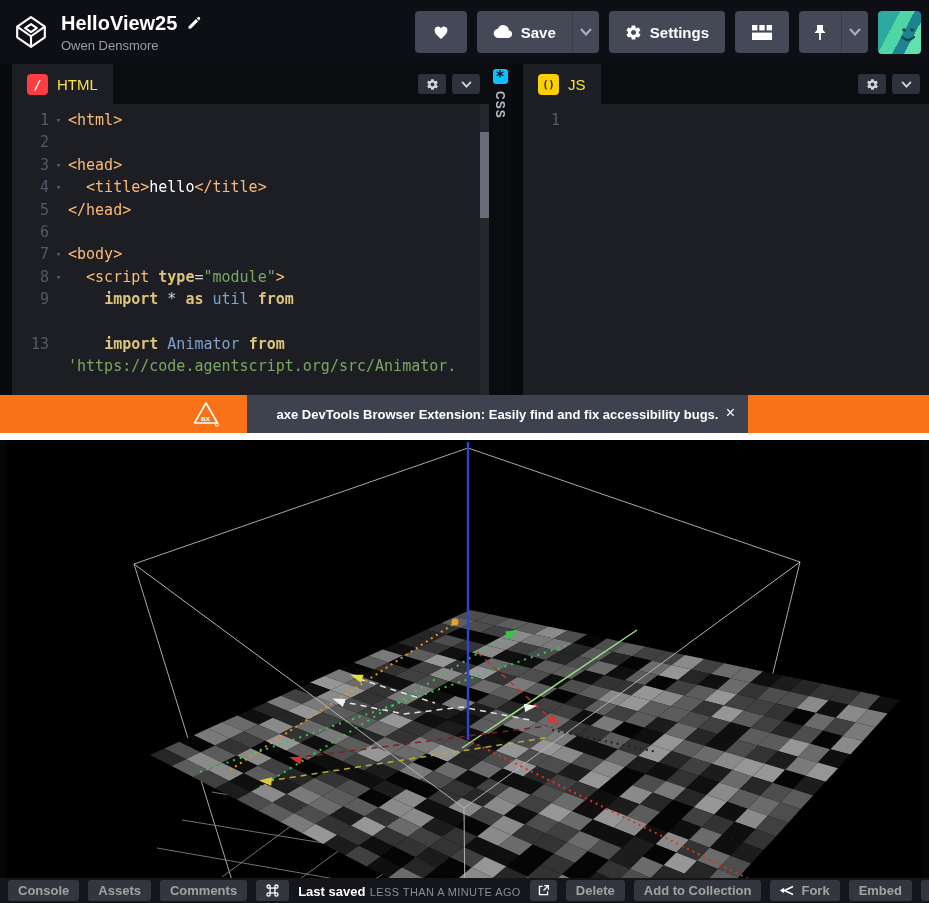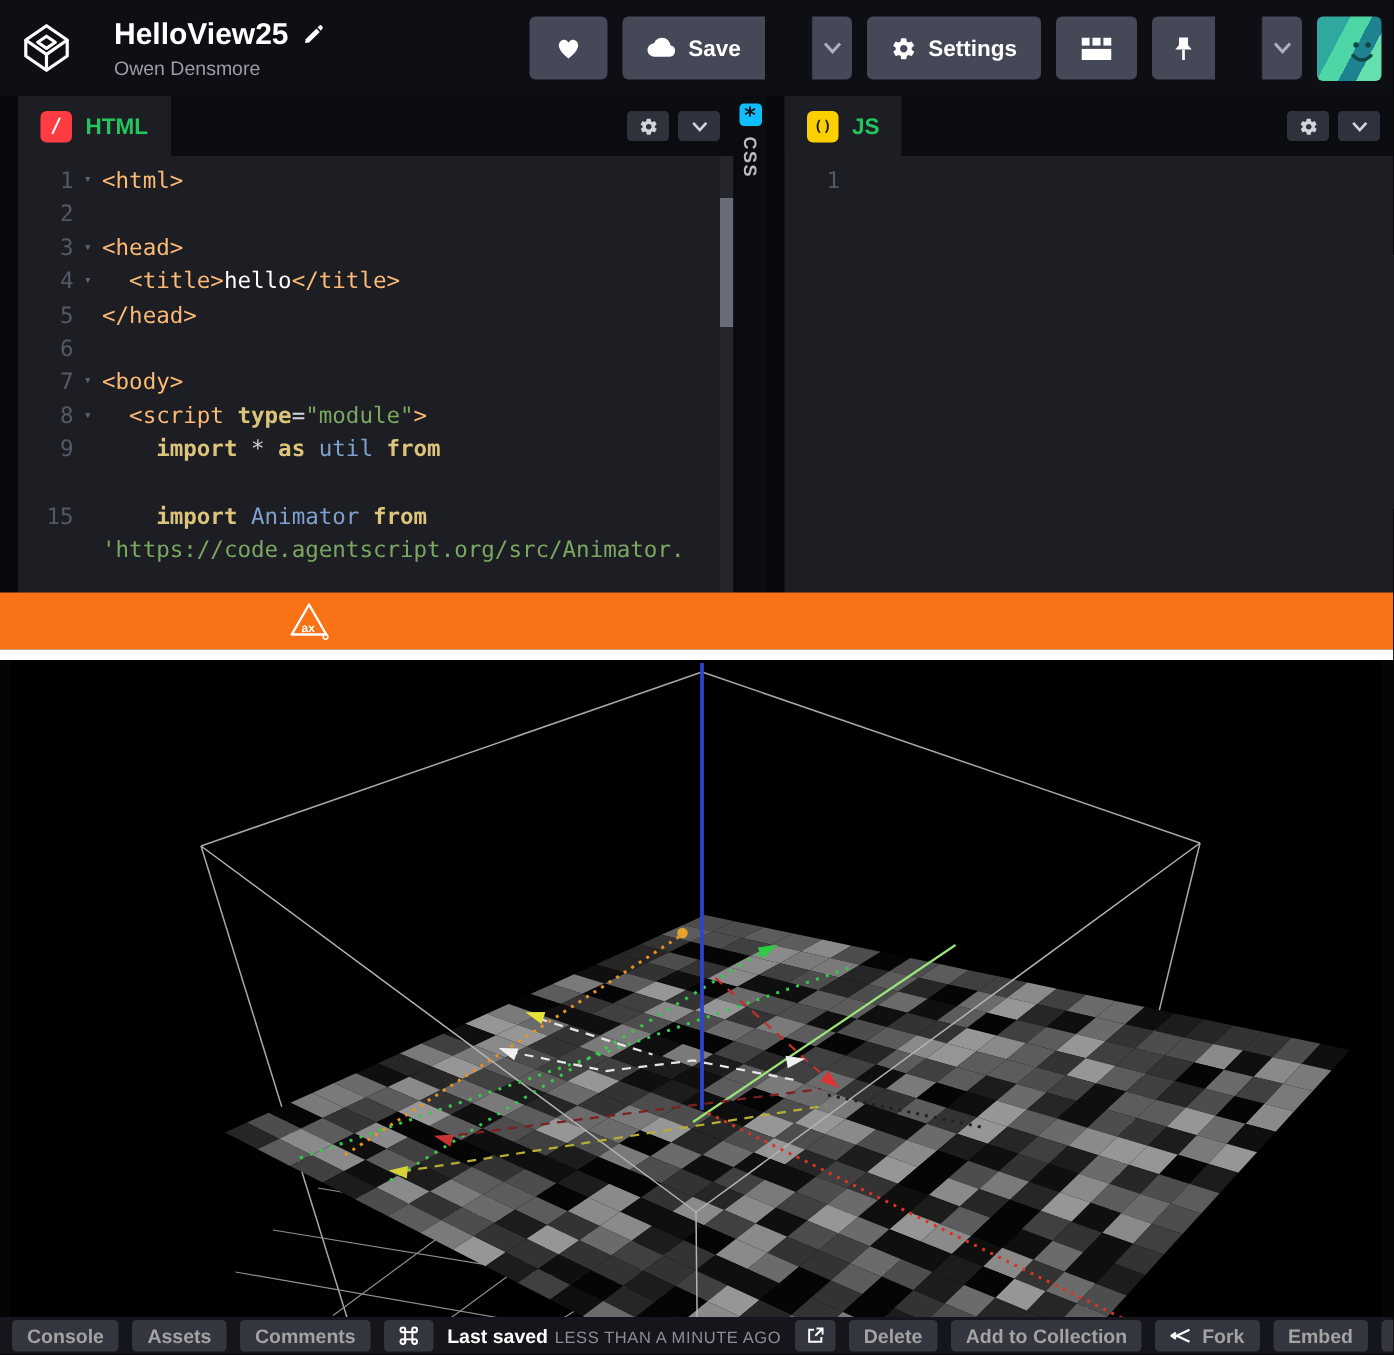--- a/index.html
+++ b/index.html
@@ -4,44 +4,44 @@
 <style>
   * { margin:0; padding:0; box-sizing:border-box; }
   html,body { background:#000; }
   #app { position:relative; width:929px; height:903px; background:#0d0e12; overflow:hidden;
          font-family:"Liberation Sans", sans-serif; }
 
   
   .header { position:absolute; top:0; left:0; width:929px; height:64px; background:#0e0f14;
             display:flex; align-items:center; }
   .logo { margin-left:14px; flex:none; }
-  .titles { margin-left:28px; }
+  .titles { margin-left:13px; }
   .title-row { display:flex; align-items:center; gap:9px; }
   .pen-title { font-size:20px; font-weight:700; color:#fff; }
   .author { font-size:13px; color:#9a9da8; margin-top:3px; }
   .header-actions { margin-left:auto; display:flex; align-items:center; gap:10px; margin-right:8px; }
   .btn { background:#444857; border-radius:4px; height:42px; display:flex; align-items:center;
          justify-content:center; color:#fff; font-size:15px; font-weight:700; padding:0 16px; gap:8px; cursor:pointer; }
-  .btn-group { display:flex;gap:31px; }
+  .btn-group { display:flex; }
   .btn-main { border-radius:4px 0 0 4px; }
   .btn-chev { border-radius:0 4px 4px 0; border-left:1px solid #383b46; width:27px; padding:0; }
   .icon-btn { padding:0 17px; }
   .avatar { width:43px; height:43px; border-radius:4px; position:relative; overflow:hidden; cursor:pointer;
             background:linear-gradient(118deg,#2fa9a0 0%,#2fa9a0 34%,#4fd6a7 34%,#4fd6a7 56%,#1f8291 56%,#1f8291 74%,#64dfae 74%); }
 
   
   .editors { position:absolute; top:64px; left:0; width:929px; height:331px; background:#08090c; }
   .pane { position:absolute; top:0; height:331px; }
   .pane-html { left:12px; width:477px; }
   .pane-js { left:523px; width:406px; }
   .pane-header { height:40px; background:#0b0c10; display:flex; align-items:stretch; }
   .tab { display:flex; align-items:center; gap:9px; padding:0 15px; background:#1d1e24; cursor:pointer; }
   .ed-icon { width:21px; height:21px; border-radius:4px; display:flex; align-items:center; justify-content:center;
              font-family:"DejaVu Sans Mono", monospace; font-weight:700; font-size:13px; }
-  .tab-label { font-size:15px; font-weight:700; color:#22c55e; }
+  .tab-label { font-size:15px; font-weight:400; color:#fde047; }
   .pane-btns { margin-left:auto; display:flex; gap:6px; align-items:center; padding-right:9px; }
   .mini-btn { width:28px; height:20px; background:#2e323c; border-radius:3px; display:flex;
               align-items:center; justify-content:center; cursor:pointer; }
   .pane-body { position:relative; height:291px; background:#1d1e24; overflow:hidden;
                font-family:"DejaVu Sans Mono", monospace; font-size:15px; padding-top:5px; }
   .code-row { display:flex; height:22.4px; line-height:22.4px; white-space:pre; }
   .ln { width:37px; text-align:right; color:#545968; flex:none; }
   .fold { width:19px; text-align:center; color:#596070; font-size:9px; flex:none; }
   .tk-tag { color:#fdba74; } .tk-kw { color:#dcc57a; font-weight:700; } .tk-attr { color:#dcc57a; font-weight:700; }
   .tk-str { color:#7aa860; } .tk-var { color:#7ea0cf;text-align:center; } .tk-pln { color:#fff; } .tk-op { color:#cfd2da; }
@@ -182,21 +182,21 @@
         <div class="code-row"><span class="ln">1</span><span class="fold">▾</span><span class="tk-tag">&lt;html&gt;</span></div>
           <div class="code-row"><span class="ln">2</span><span class="fold"></span></div>
           <div class="code-row"><span class="ln">3</span><span class="fold">▾</span><span class="tk-tag">&lt;head&gt;</span></div>
           <div class="code-row"><span class="ln">4</span><span class="fold">▾</span><span class="tk-pln">  </span><span class="tk-tag">&lt;title&gt;</span><span class="tk-pln">hello</span><span class="tk-tag">&lt;/title&gt;</span></div>
           <div class="code-row"><span class="ln">5</span><span class="fold"></span><span class="tk-tag">&lt;/head&gt;</span></div>
           <div class="code-row"><span class="ln">6</span><span class="fold"></span></div>
           <div class="code-row"><span class="ln">7</span><span class="fold">▾</span><span class="tk-tag">&lt;body&gt;</span></div>
           <div class="code-row"><span class="ln">8</span><span class="fold">▾</span><span class="tk-pln">  </span><span class="tk-tag">&lt;script</span><span class="tk-pln"> </span><span class="tk-attr">type</span><span class="tk-op">=</span><span class="tk-str">"module"</span><span class="tk-tag">&gt;</span></div>
           <div class="code-row"><span class="ln">9</span><span class="fold"></span><span class="tk-pln">    </span><span class="tk-kw">import</span><span class="tk-pln"> </span><span class="tk-op">*</span><span class="tk-pln"> </span><span class="tk-kw">as</span><span class="tk-pln"> </span><span class="tk-var">util</span><span class="tk-pln"> </span><span class="tk-kw">from</span></div>
           <div class="code-row"><span class="ln"></span><span class="fold"></span></div>
-          <div class="code-row"><span class="ln">15</span><span class="fold"></span><span class="tk-pln">    </span><span class="tk-kw">import</span><span class="tk-pln"> </span><span class="tk-var">Animator</span><span class="tk-pln"> </span><span class="tk-kw">from</span></div>
+          <div class="code-row"><span class="ln">13</span><span class="fold"></span><span class="tk-pln">    </span><span class="tk-kw">import</span><span class="tk-pln"> </span><span class="tk-var">Animator</span><span class="tk-pln"> </span><span class="tk-kw">from</span></div>
           <div class="code-row"><span class="ln"></span><span class="fold"></span><span class="tk-str">'https://code.agentscript.org/src/Animator.</span></div>
           <div class="scrollbar">
           <div class="thumb"></div>
         </div>
       </div>
     </div>
 
     <div class="css-strip">
       <span class="css-icon">*</span>
       <span class="css-label">CSS</span>
@@ -226,20 +226,24 @@
         </div>
     </div>
   </div>
 
   <div class="banner-strip">
     <svg class="axe-logo" width="28" height="28" viewBox="0 0 28 28">
       <path d="M14 3 L25.5 23 H2.5 Z" fill="none" stroke="#fff" stroke-width="1.6" stroke-linejoin="round"></path>
       <text x="9" y="21" font-size="8" font-weight="bold" fill="#fff" font-family="Liberation Sans, sans-serif">ax</text>
       <circle cx="25" cy="24.5" r="1.6" fill="none" stroke="#fff" stroke-width="1"></circle>
     </svg>
+    <div class="banner-box">
+      <span class="banner-text">axe DevTools Browser Extension: Easily find and fix accessibility bugs.</span>
+      <span class="banner-close">×</span>
+    </div>
   </div>
 
   <div class="iframe-strip"></div>
 
   <div class="preview">
     <svg id="scene" width="914" height="438" viewBox="0 0 914 438">
         <rect x="0" y="0" width="914" height="438" fill="#000000"></rect>
         <line x1="461" y1="8" x2="127" y2="124" stroke="#a8a8a8" stroke-width="1"></line>
         <line x1="461" y1="8" x2="793" y2="122" stroke="#a8a8a8" stroke-width="1"></line>
         <line x1="127" y1="124" x2="232" y2="463" stroke="#a8a8a8" stroke-width="1"></line>

